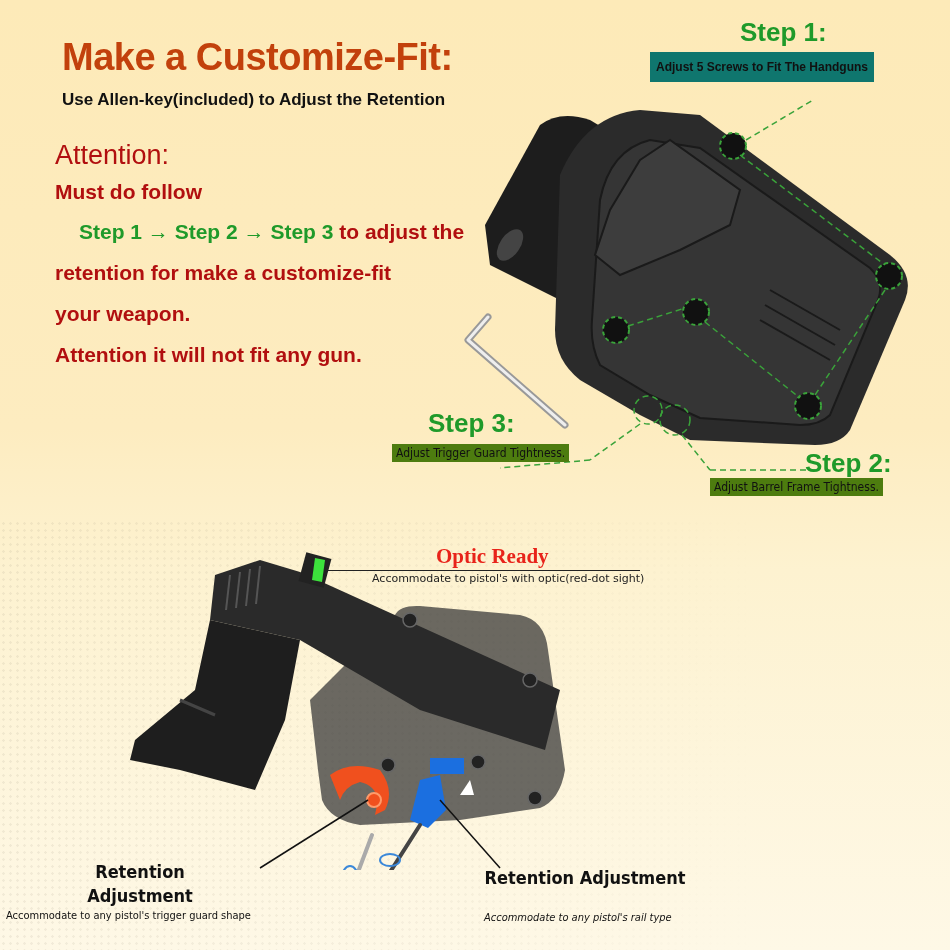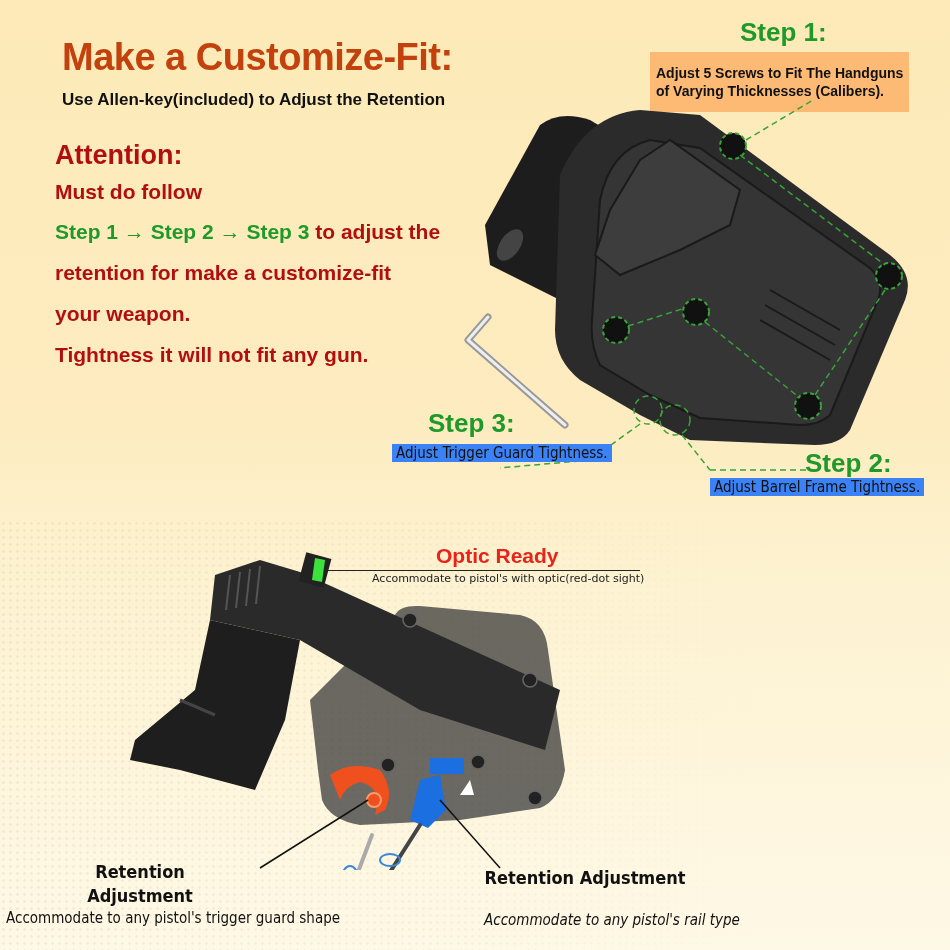--- a/index.html
+++ b/index.html
@@ -2,59 +2,58 @@
 <html><head>
 <meta charset="utf-8">
 <style>
   html, body { margin:0; padding:0; }
   body { width:950px; height:950px; position:relative; overflow:hidden;
          background: linear-gradient(180deg, #fdeab8 0%, #fdecc0 45%, #fdf2d0 60%, #fef8e6 100%);
          font-family: "Liberation Sans", sans-serif; }
   .abs { position:absolute; }
   .title { left:62px; top:36px; font-size:38px; font-weight:bold; color:#c2410c; letter-spacing:-0.5px; }
   .subtitle { left:62px; top:90px; font-size:17px; font-weight:bold; color:#111;text-align:right; }
-  .attn-head { left:55px; top:140px; font-size:27px; font-weight:bold; color:#b10f0f; }
+  .attn-head { left:55px; top:140px; font-size:27px; font-weight:normal; color:#b10f0f; }
   .attn-line { left:55px; font-size:21px; font-weight:bold; color:#b10f0f; white-space:nowrap; }
   .green { color:#1f9a2a; }
   .step-head { font-size:26px; font-weight:bold; color:#1f9a2a; }
-  .note { background:#3b82f6; color:#111; font-family:"DejaVu Sans Condensed","DejaVu Sans", sans-serif; font-size:15px; padding:1px 4px; line-height:16px; white-space:nowrap; }
-  .note-bold { background:#fdba74; color:#111; font-size:14px; font-weight:bold; padding:12px 6px; line-height:18px; }
+  .note { background:#4d7c0f; color:#111; font-family:"DejaVu Sans Condensed","DejaVu Sans", sans-serif; font-size:12px; padding:1px 4px; line-height:16px; white-space:nowrap; }
+  .note-bold { background:#0f766e; color:#111; font-size:12px; font-weight:bold; padding:6px 6px; line-height:18px; }
   .dotgrid { left:0; top:520px; width:950px; height:430px;
     background-image:
       radial-gradient(circle, rgba(150,140,120,0.35) 1px, transparent 1.5px);
     background-size: 7px 7px; opacity:0.35;
     -webkit-mask-image: linear-gradient(90deg, rgba(0,0,0,1) 0%, rgba(0,0,0,0.6) 50%, rgba(0,0,0,0) 80%);
     mask-image: linear-gradient(90deg, rgba(0,0,0,1) 0%, rgba(0,0,0,0.6) 50%, rgba(0,0,0,0) 80%);
   }
-  .optic-title { left:436px; top:544px; font-size:21px; font-weight:bold; color:#e8231a; font-family:Liberation Sans, sans-serif; }
+  .optic-title { left:436px; top:544px; font-size:21px; font-weight:bold; color:#e8231a; font-family:Liberation Serif, serif; }
   .optic-sub { left:372px; top:572px; font-size:11px; color:#222; font-family:"DejaVu Sans", sans-serif; }
   .label-big { font-family:"DejaVu Sans Condensed","DejaVu Sans", sans-serif; font-weight:bold; color:#111; font-size:18px; text-align:center; line-height:24px; }
-  .label-small { font-family:"DejaVu Sans Condensed","DejaVu Sans", sans-serif; color:#111; font-size:15px; white-space:nowrap; }
+  .label-small { font-family:"DejaVu Sans Condensed","DejaVu Sans", sans-serif; color:#111; font-size:11px; white-space:nowrap; }
 </style>
 </head>
 <body>
 
 <div class="abs dotgrid"></div>
 
 <div class="abs title">Make a Customize-Fit:</div>
 <div class="abs subtitle">Use Allen-key(included) to Adjust the Retention</div>
 
 <div class="abs attn-head">Attention:</div>
 <div class="abs attn-line" style="top:180px;">Must do follow</div>
-<div class="abs attn-line" style="top:220px;">
+<div class="abs attn-line" style="top:220px;margin-left:24px;">
   <span class="green">Step 1 → Step 2 → Step 3</span><span> to adjust the</span>
 </div>
 <div class="abs attn-line" style="top:261px;">retention for make a customize-fit</div>
 <div class="abs attn-line" style="top:302px;">your weapon.</div>
-<div class="abs attn-line" style="top:343px;">Tightness it will not fit any gun.</div>
+<div class="abs attn-line" style="top:343px;">Attention it will not fit any gun.</div>
 
 <div class="abs step-head" style="left:740px; top:17px;">Step 1:</div>
 <div class="abs note-bold" style="left:650px; top:52px;">
   <div>Adjust 5 Screws to Fit The Handguns</div>
-  <div>of Varying Thicknesses (Calibers).</div>
 </div>
 
 <svg class="abs" style="left:440px; top:100px;" width="480" height="380" viewBox="440 100 480 380">
 
   <path d="M 485 225 L 540 125 Q 560 110 590 120 L 640 150 L 620 250 L 560 300 L 490 265 Z" fill="#1d1d1d"></path>
   <ellipse cx="510" cy="245" rx="18" ry="10" fill="#444" transform="rotate(-55 510 245)"></ellipse>
 
   <path d="M 560 175 Q 585 115 640 110 L 700 115 L 890 255 Q 915 275 905 300 L 850 430 Q 840 445 815 445 L 690 440 L 640 415 L 580 380 Q 555 360 555 330 Z" fill="#2b2b2b"></path>
   <path d="M 600 200 Q 610 150 650 140 L 700 148 L 870 268 Q 885 282 878 300 L 830 415 Q 820 425 800 425 L 700 418 L 650 395 L 600 365 Q 590 345 592 320 Z" fill="#353535" stroke="#1a1a1a" stroke-width="2"></path>
 

